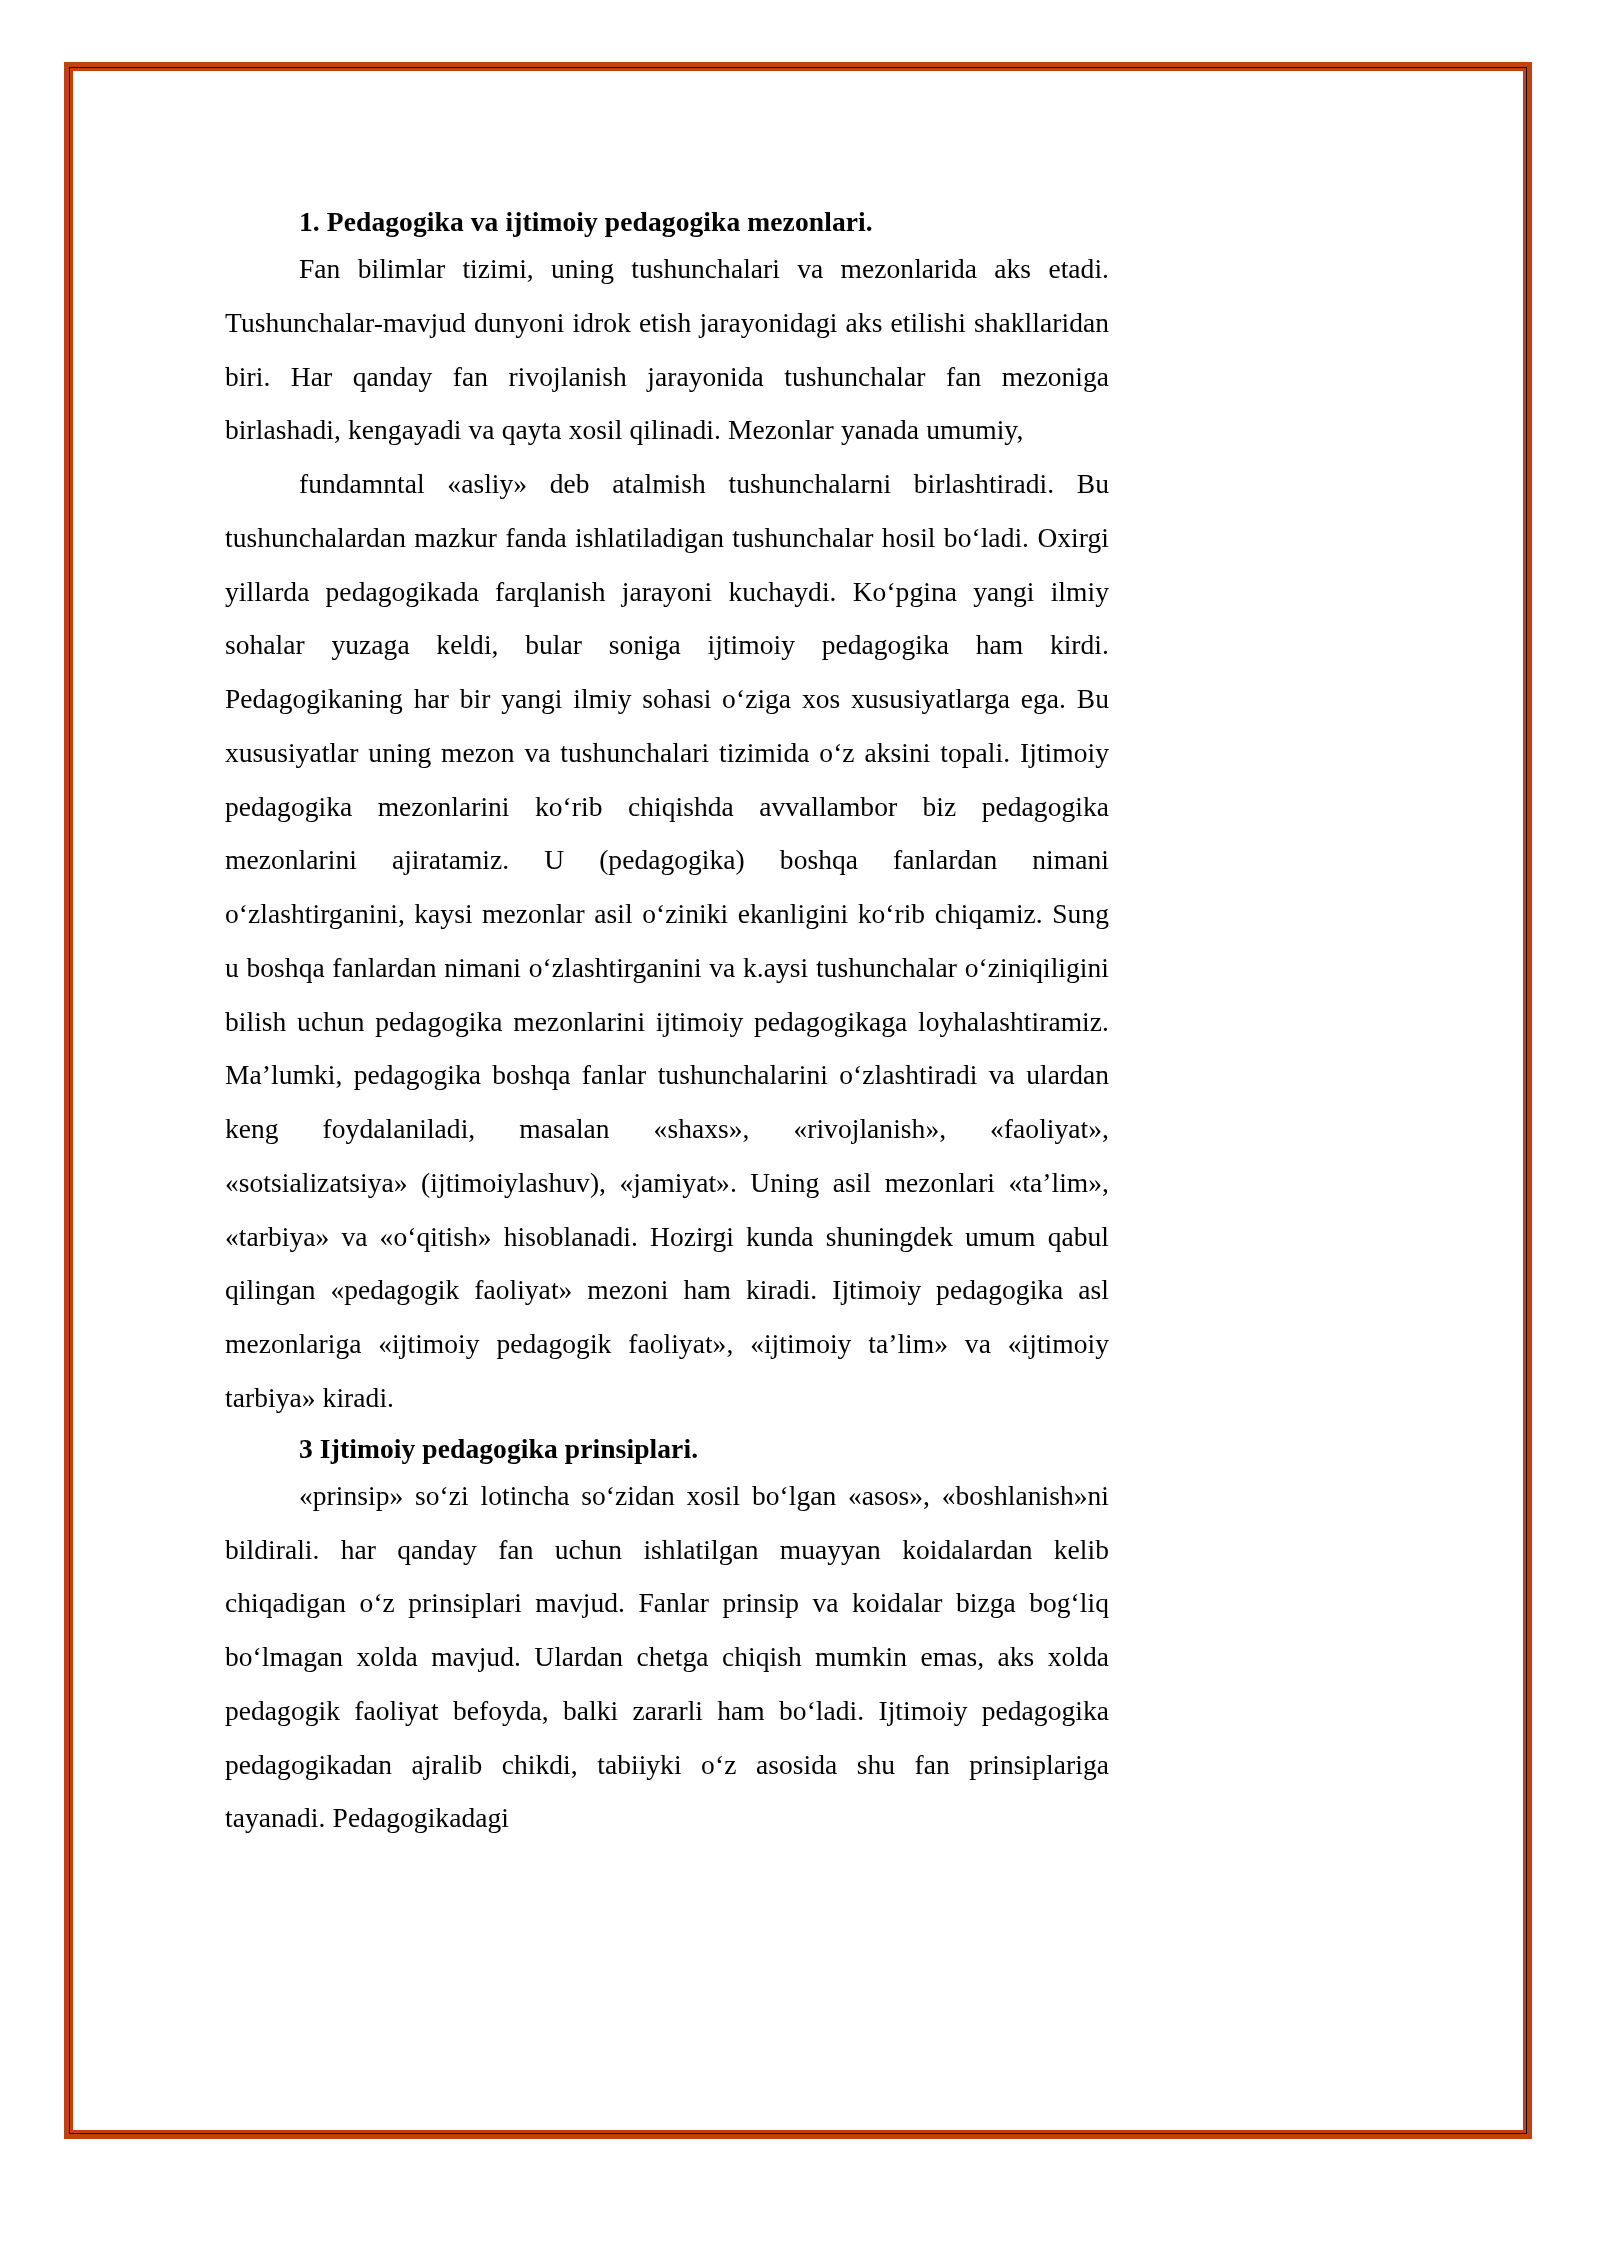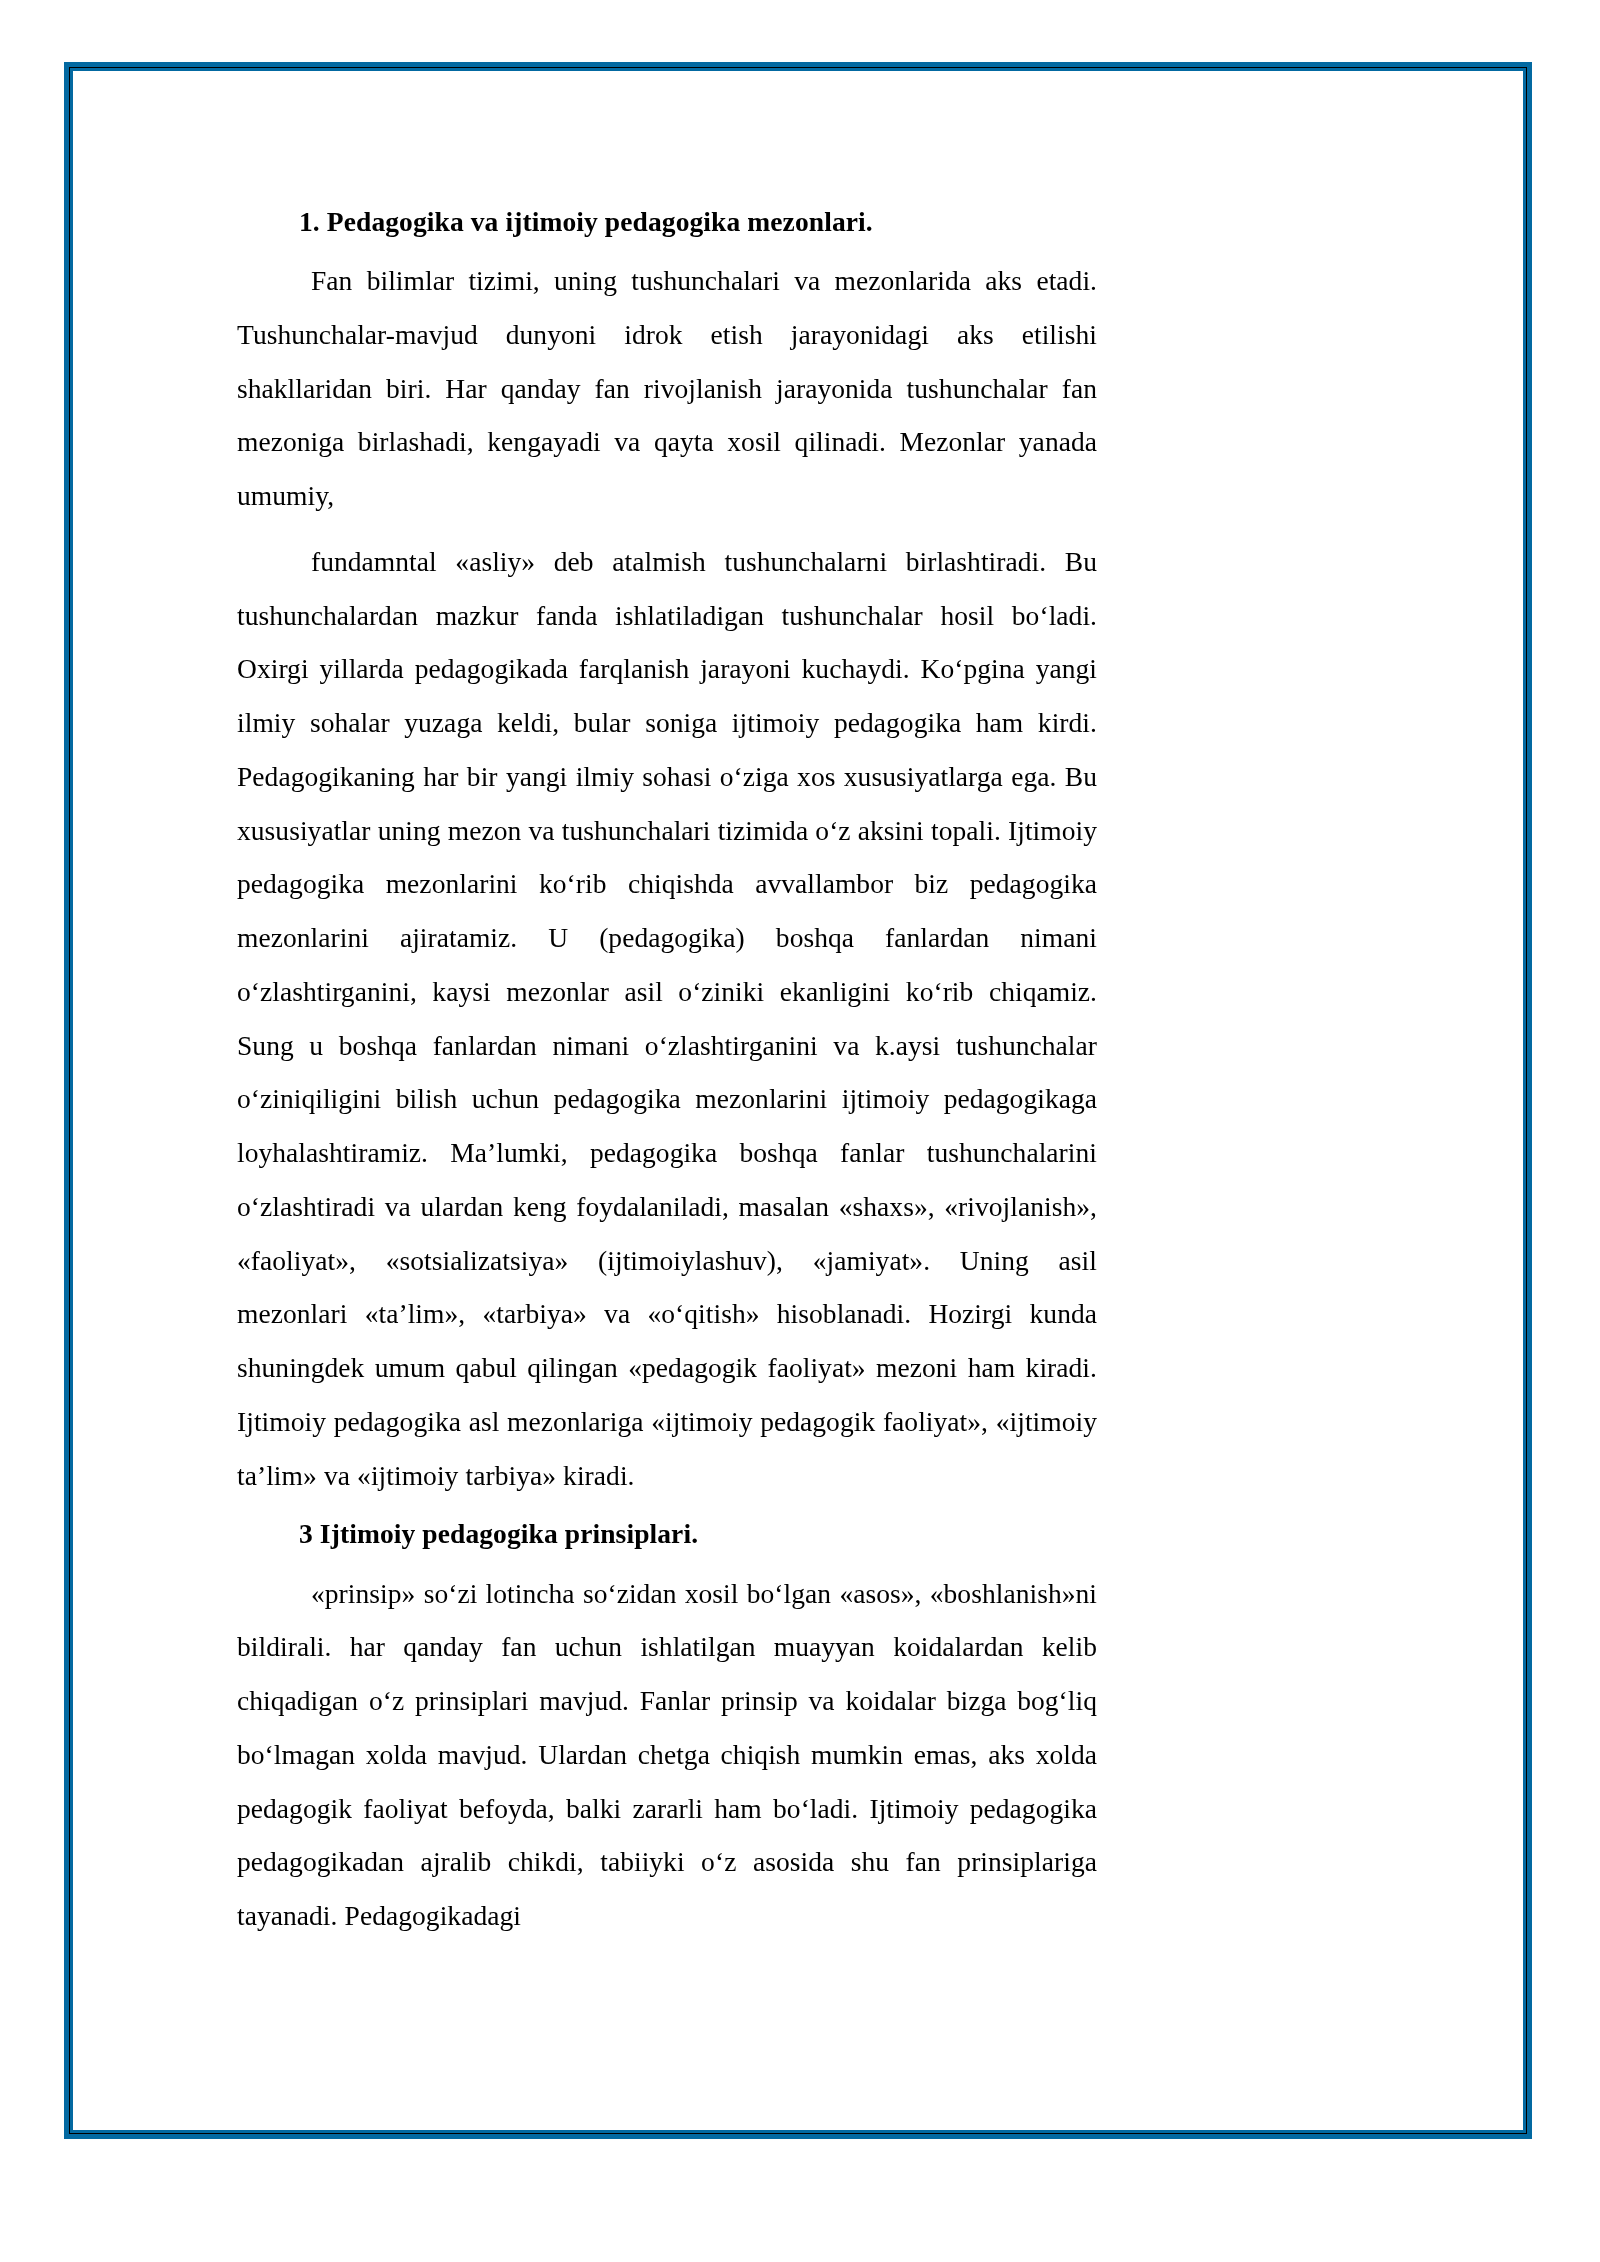--- a/index.html
+++ b/index.html
@@ -14,21 +14,21 @@
     background: #ffffff;
     box-sizing: border-box;
     overflow: hidden;
   }
   .page-frame {
     position: absolute;
     left: 64px;
     top: 62px;
     width: 1468px;
     height: 2077px;
-    border: 9px solid #0369a1;
+    border: 9px solid #c2410c;
     box-sizing: border-box;
     background: #ffffff;
   }
   .page-frame::before {
     content: "";
     position: absolute;
     left: -4px;
     top: -4px;
     right: -4px;
     bottom: -4px;
@@ -52,21 +52,21 @@
     text-align: left;
     letter-spacing: 0.1px;
   }
   h2.section-heading.second {
     padding-left: 74px;
     margin-top: 4px;
   }
   p.body-par {
     font-size: 27.5px;
     line-height: 1.955;
-    margin: 12px;
+    margin: 0;
     padding: 0;
     text-align: justify;
     text-justify: inter-word;
     text-indent: 74px;
     hyphens: none;
     letter-spacing: 0.05px;
     word-spacing: 0.2px;
   }
 </style>
 </head>

